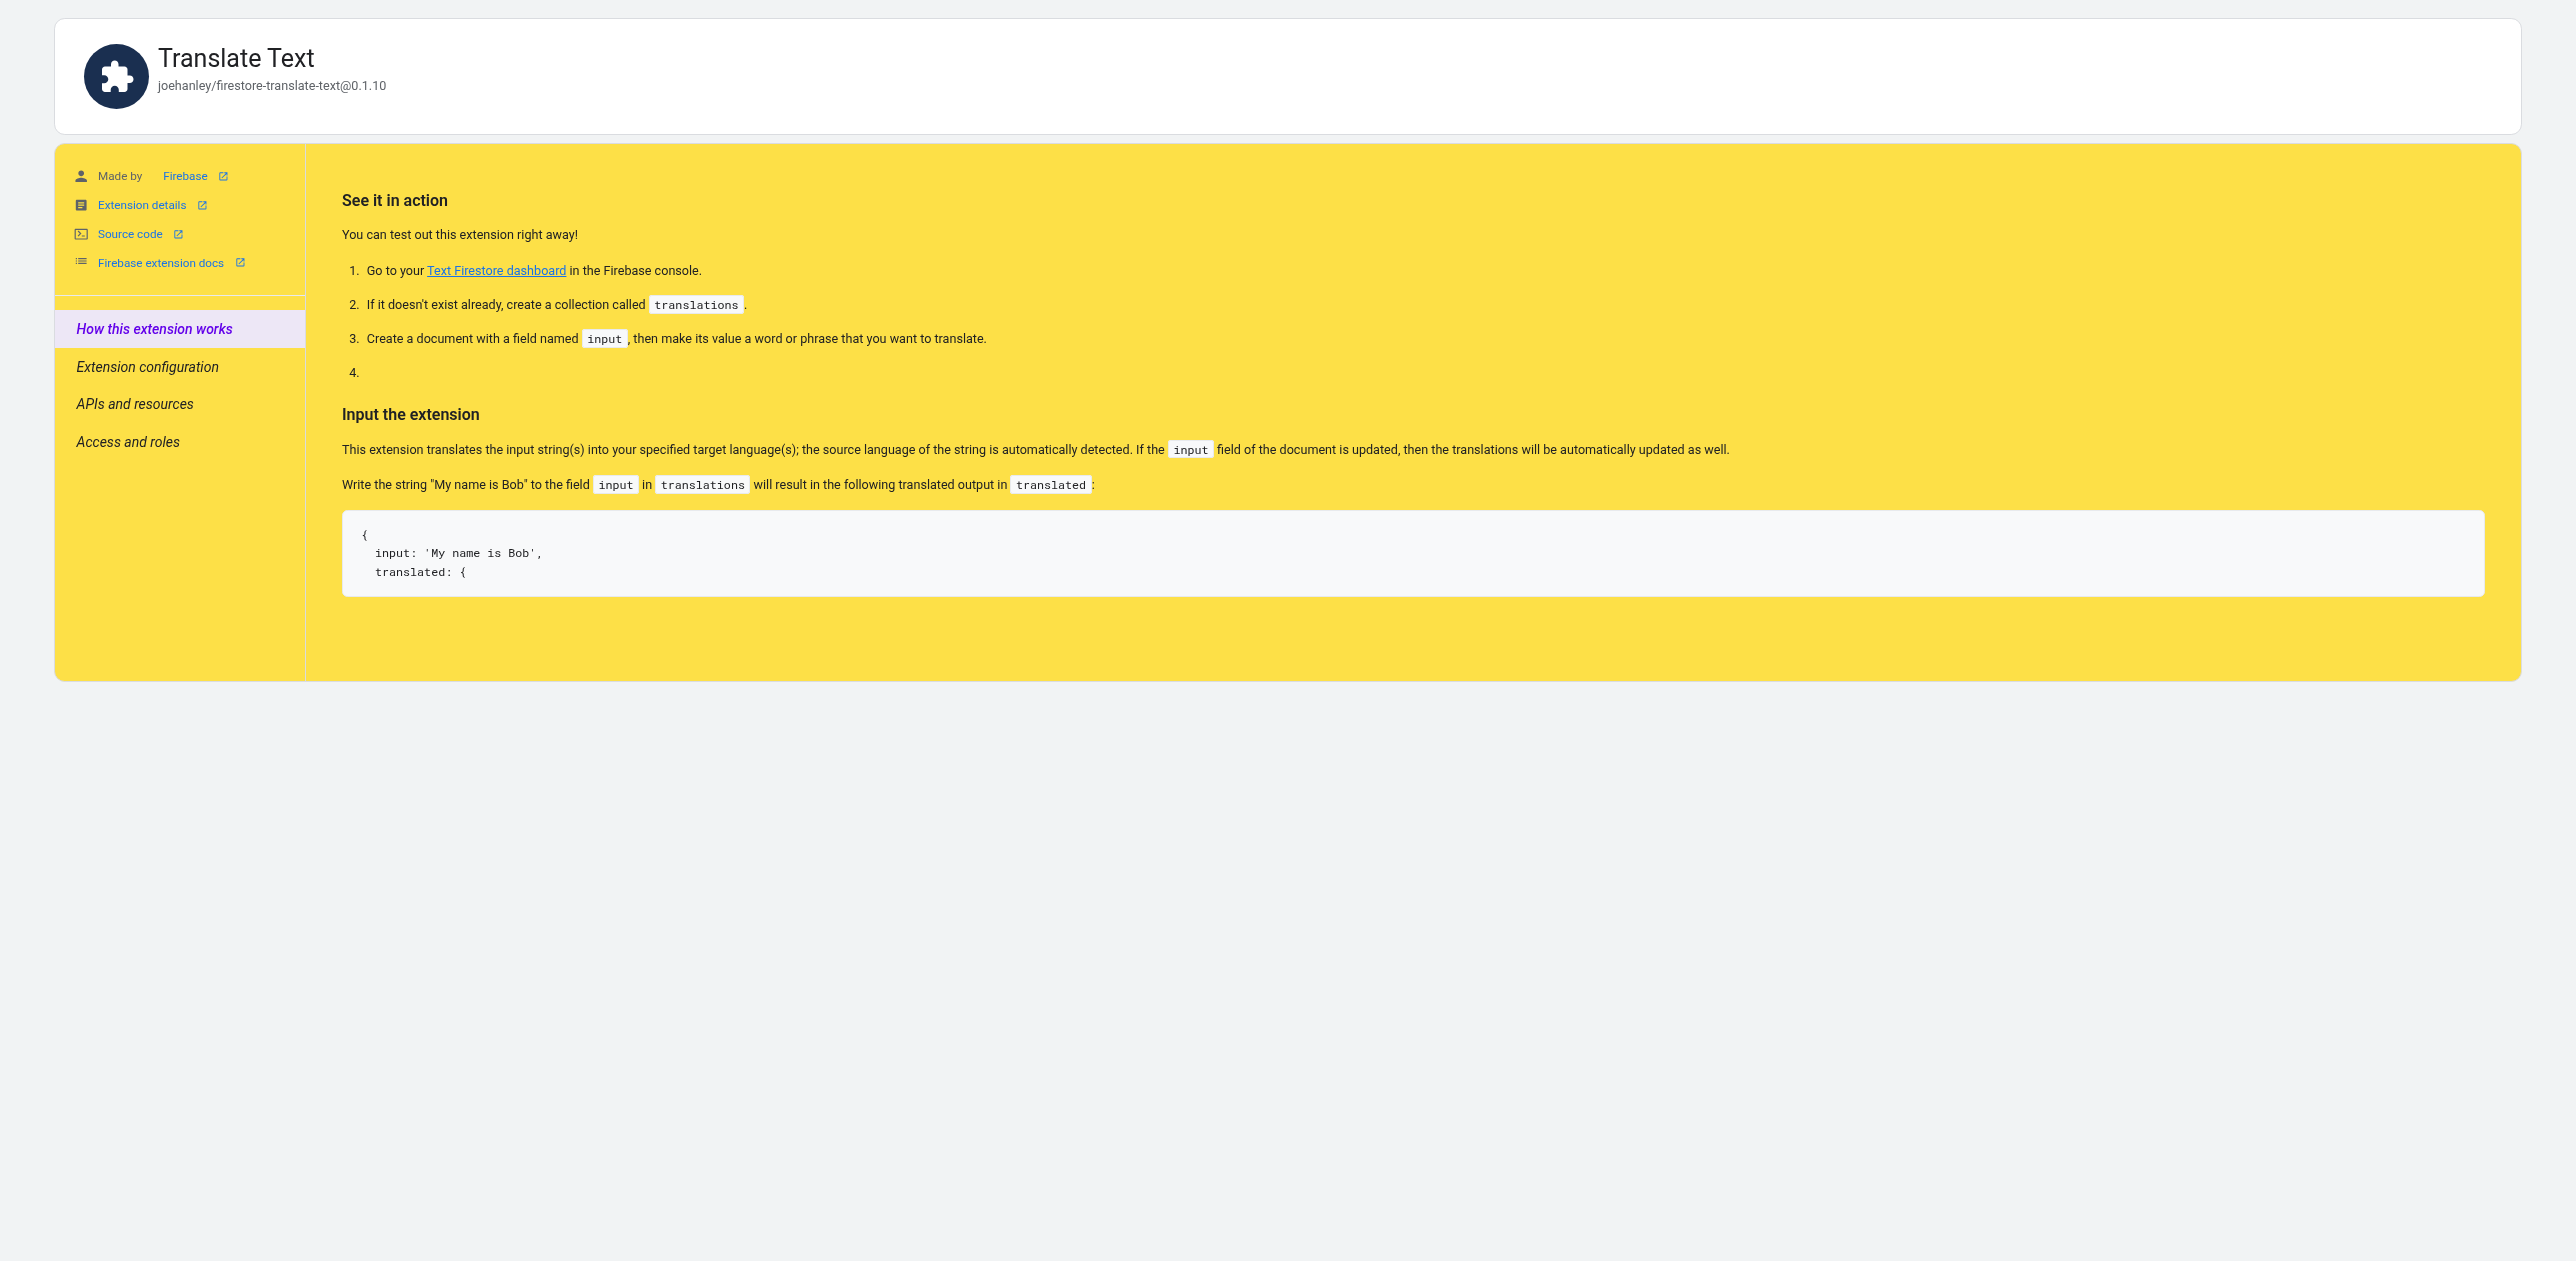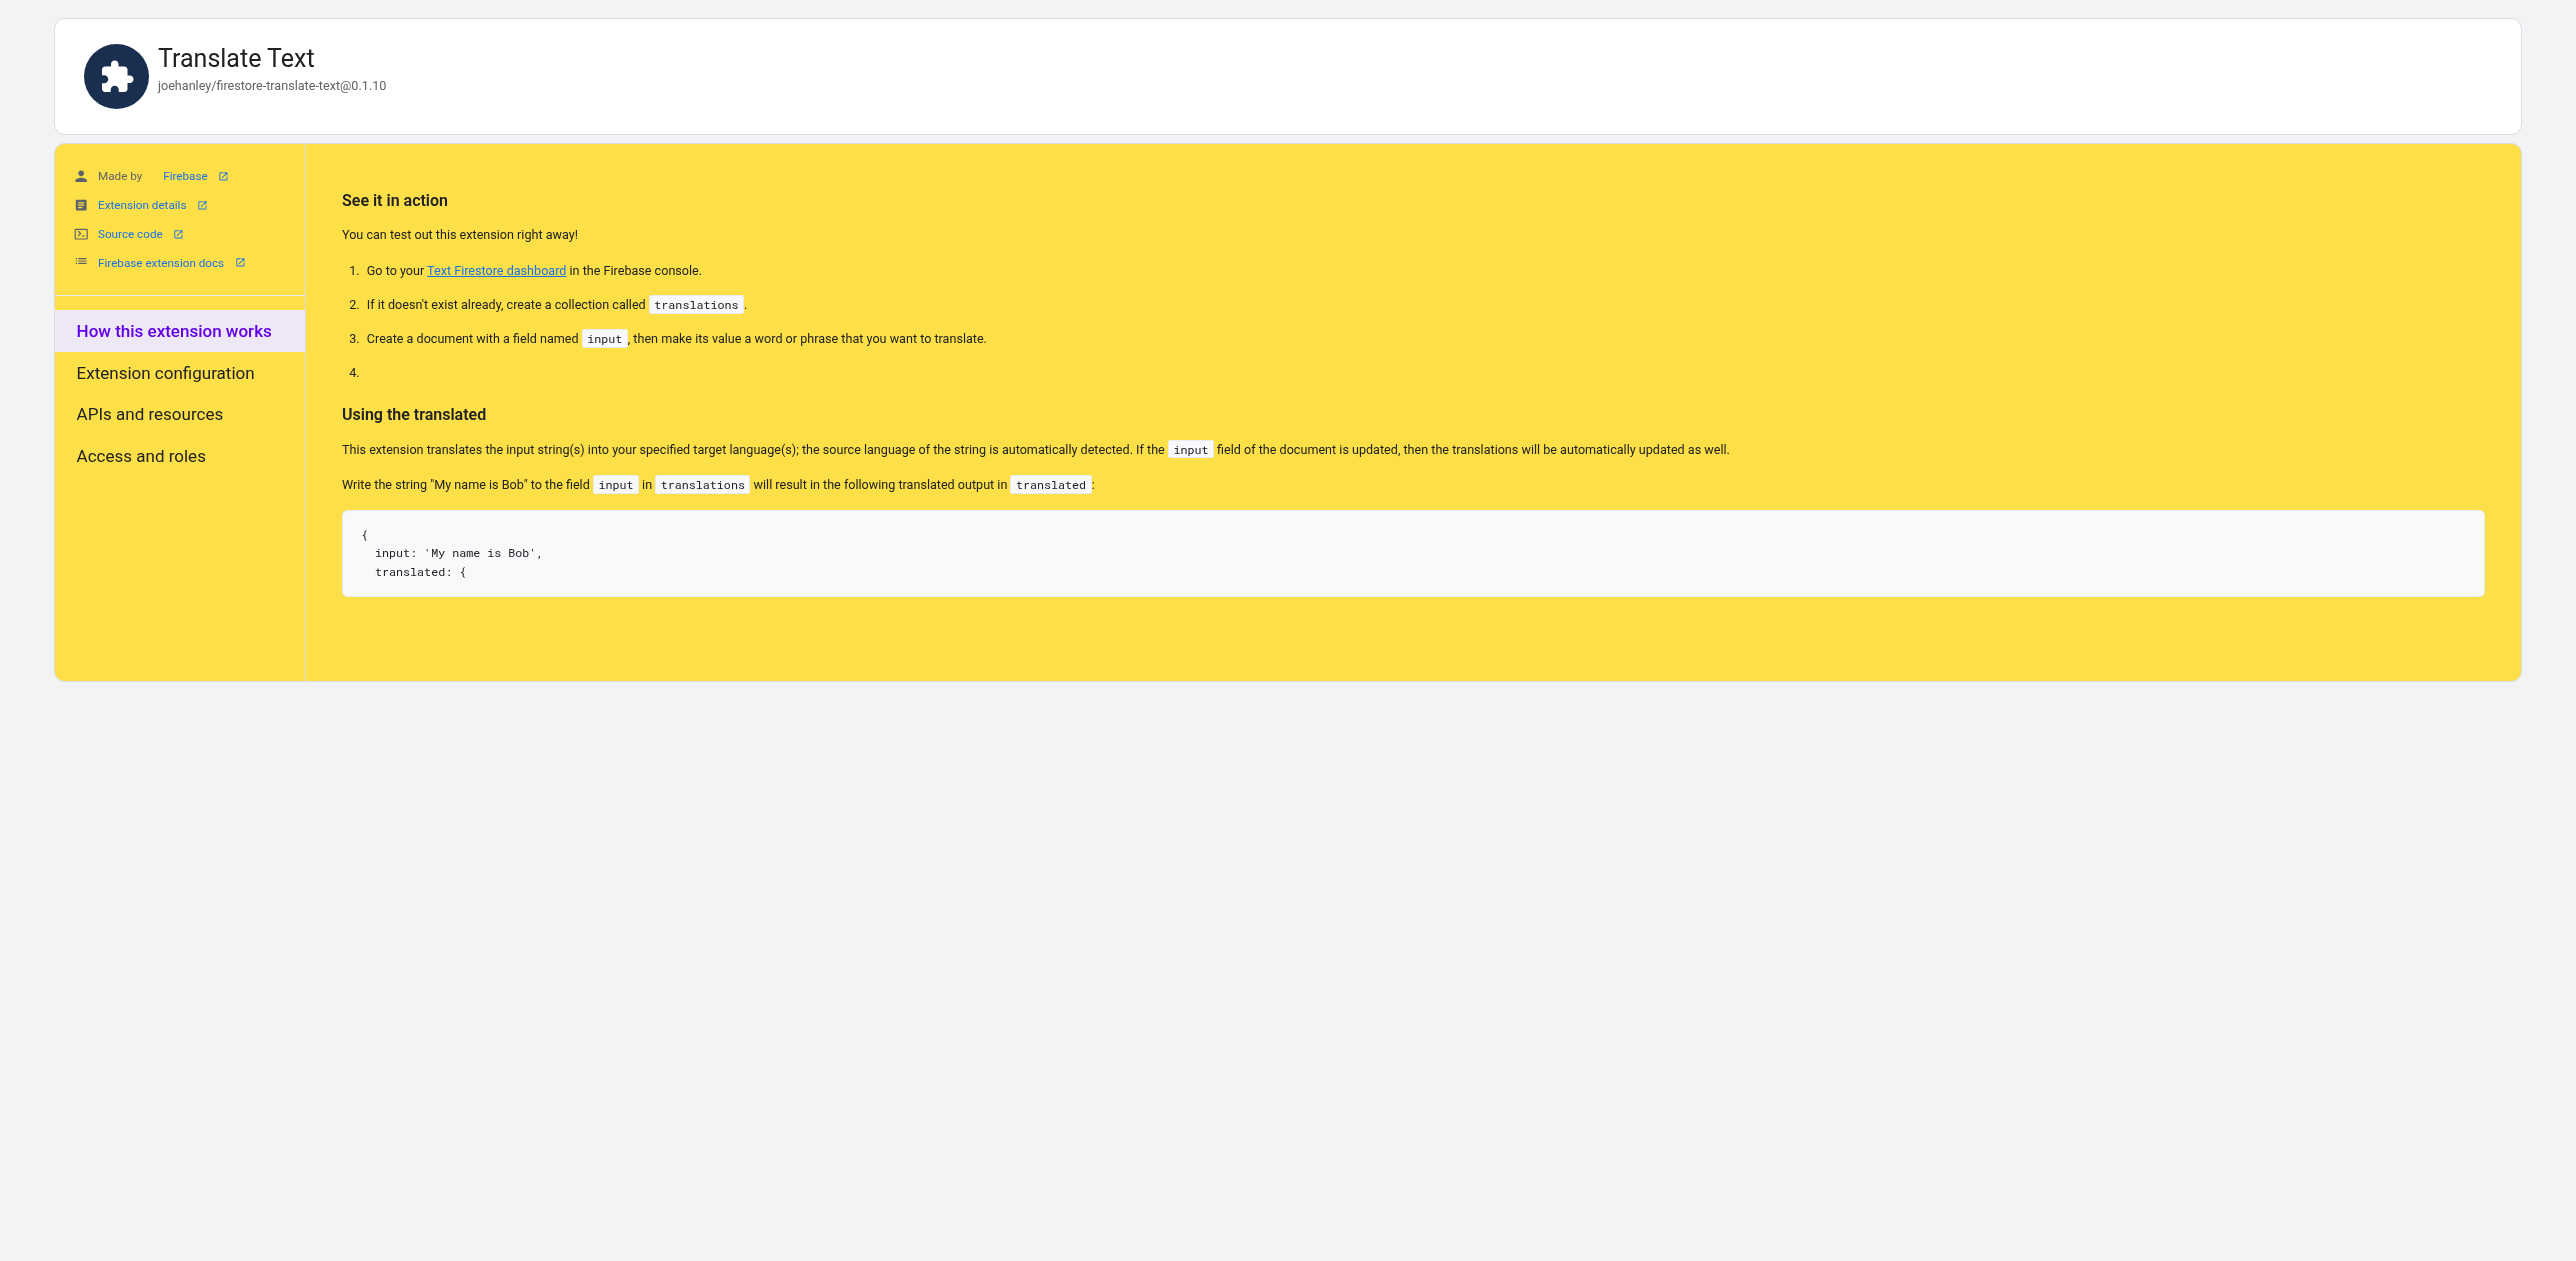--- a/index.html
+++ b/index.html
@@ -131,24 +131,25 @@
       color: #1a73e8;
       text-decoration: none;
     }
 
     .sidebar-nav {
       padding: 7.2px 0;
     }
 
     .sidebar-nav-item {
       padding: 10.8px 21.6px;
-      font-size: 17px;
+      font-size: 14px;
       cursor: pointer;
       color: #202124;
       border-radius: 0;
+      font-style: italic;
     }
 
     .sidebar-nav-item.active {
       background-color: #ede7f6;
       color: #6200ea;
       font-weight: 500;
     }
 
     .content {
       flex: 1;
@@ -336,21 +337,21 @@
       </li>
       <li>
         <span class="num">3.</span>
         <span>Create a document with a field named <code>input</code>, then make its value a word or phrase that you want to translate.</span>
       </li>
       <li>
         <span class="num">4.</span>
       </li>
     </ol>
 
-    <h2 class="section-title">Using the translated</h2>
+    <h2 class="section-title">Input the extension</h2>
 
     <p>
       This extension translates the input string(s) into your specified target language(s); the source language of the string is automatically detected. If the <code>input</code> field of the document is updated, then the translations will be automatically updated as well.
     </p>
 
 
     <p>
       Write the string "My name is Bob" to the field <code>input</code> in <code>translations</code> will result in the following translated output in <code>translated</code>:
     </p>
 

